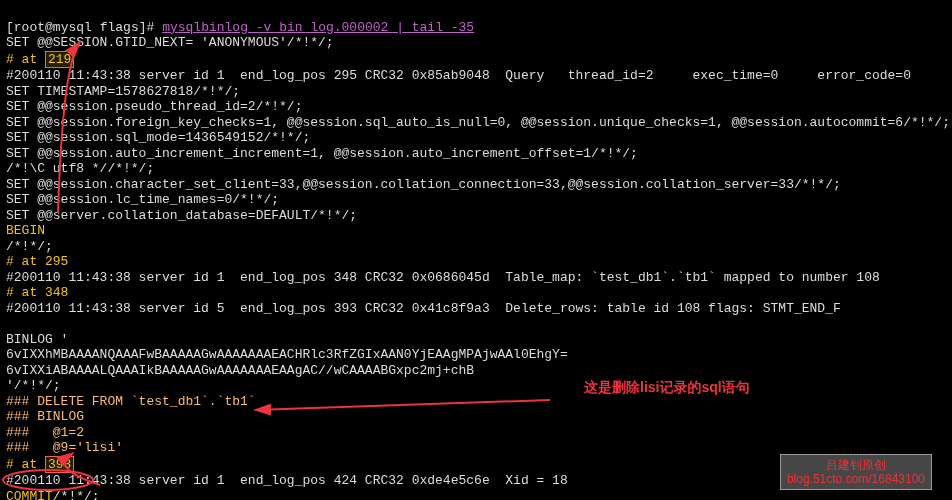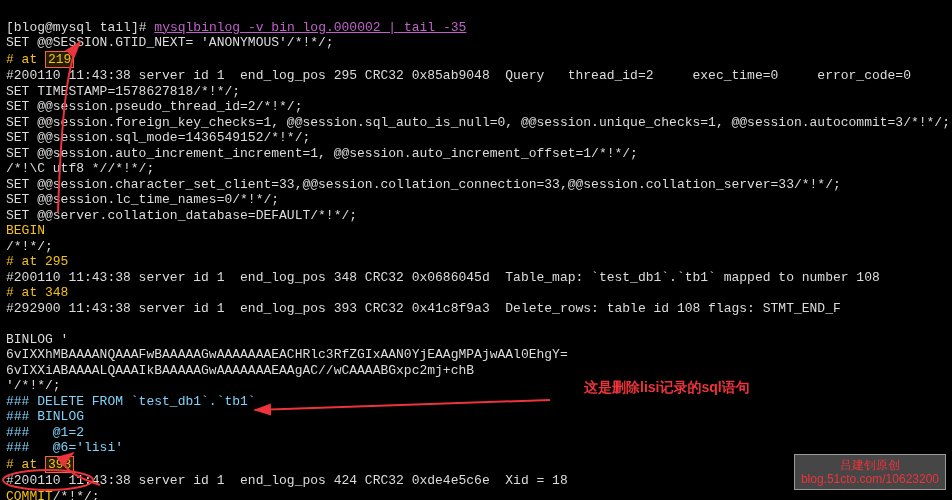--- a/index.html
+++ b/index.html
@@ -14,21 +14,21 @@
     color: #e0e0e0;
     overflow: hidden;
     position: relative;
   }
   .terminal {
     padding: 4px 6px;
     white-space: pre;
   }
   .white { color: #dcdcdc; }
   .yellow { color: #f5c211; }
-  .green { color: #7dd3fc; }
+  .green { color: #fdba74; }
   .pink { color: #c061cb; text-decoration: underline; }
   .highlight-box {
     display:inline-block;
     border:1px solid #f66151;
     background: rgba(255,200,0,0.15);
     padding: 0 2px;
     color:#f5c211;
   }
   .annotation {
     position: absolute;
@@ -38,63 +38,63 @@
     font-weight: bold;
   }
   svg.arrows {
     position: absolute;
     top:0; left:0;
     width:952px; height:500px;
     pointer-events:none;
   }
   .watermark {
     position:absolute;
-    bottom:10px; right:6px;
+    bottom:10px; right:20px;
     border:1px solid #999;
     background: rgba(200,200,200,0.35);
     color:#ed333b;
     font-family: "SimSun","Arial",sans-serif;
     font-size:12px;
     padding:3px 6px;
     text-align:center;
     line-height:14px;
   }
 </style>
 </head>
 <body>
 
 <div class="terminal">
-<span class="white">[<span>blog</span>@<span>mysql</span> <span>tail</span>]<span>#</span> </span><span class="pink">mysqlbinlog -v bin_log.000002 | tail -35</span>
+<span class="white">[<span>root</span>@<span>mysql</span> <span>flags</span>]<span>#</span> </span><span class="pink">mysqlbinlog -v bin_log.000002 | tail -35</span>
 <span class="white">SET @@SESSION.GTID_NEXT= 'ANONYMOUS'/*!*/;</span>
 <span class="yellow"><span># at </span><span class="highlight-box">219</span></span>
 <span class="white">#200110 11:43:38 server id 1  end_log_pos 295 CRC32 0x85ab9048  Query   thread_id=2     exec_time=0     error_code=0</span>
 <span class="white">SET TIMESTAMP=1578627818/*!*/;</span>
 <span class="white">SET @@session.pseudo_thread_id=2/*!*/;</span>
-<span class="white">SET @@session.foreign_key_checks=1, @@session.sql_auto_is_null=0, @@session.unique_checks=1, @@session.autocommit=3/*!*/;</span>
+<span class="white">SET @@session.foreign_key_checks=1, @@session.sql_auto_is_null=0, @@session.unique_checks=1, @@session.autocommit=6/*!*/;</span>
 <span class="white">SET @@session.sql_mode=1436549152/*!*/;</span>
 <span class="white">SET @@session.auto_increment_increment=1, @@session.auto_increment_offset=1/*!*/;</span>
 <span class="white">/*!\C utf8 *//*!*/;</span>
 <span class="white">SET @@session.character_set_client=33,@@session.collation_connection=33,@@session.collation_server=33/*!*/;</span>
 <span class="white">SET @@session.lc_time_names=0/*!*/;</span>
 <span class="white">SET @@server.collation_database=DEFAULT/*!*/;</span>
 <span class="yellow">BEGIN</span>
 <span class="white">/*!*/;</span>
 <span class="yellow"># at 295</span>
 <span class="white">#200110 11:43:38 server id 1  end_log_pos 348 CRC32 0x0686045d  Table_map: `test_db1`.`tb1` mapped to number 108</span>
 <span class="yellow"># at 348</span>
-<span class="white">#292900 11:43:38 server id 1  end_log_pos 393 CRC32 0x41c8f9a3  Delete_rows: table id 108 flags: STMT_END_F</span>
+<span class="white">#200110 11:43:38 server id 5  end_log_pos 393 CRC32 0x41c8f9a3  Delete_rows: table id 108 flags: STMT_END_F</span>
 <span></span>
 <span class="white">BINLOG '</span>
 <span class="white">6vIXXhMBAAAANQAAAFwBAAAAAGwAAAAAAAEACHRlc3RfZGIxAAN0YjEAAgMPAjwAAl0EhgY=</span>
 <span class="white">6vIXXiABAAAALQAAAIkBAAAAAGwAAAAAAAEAAgAC//wCAAAABGxpc2mj+chB</span>
 <span class="white">'/*!*/;</span>
 <span class="green">### DELETE FROM `test_db1`.`tb1`</span>
 <span class="green">### BINLOG</span>
 <span class="green">###   @1=2</span>
-<span class="green">###   @6='lisi'</span>
+<span class="green">###   @9='lisi'</span>
 <span class="yellow"><span># at </span><span class="highlight-box">393</span></span>
 <span class="white">#200110 11:43:38 server id 1  end_log_pos 424 CRC32 0xde4e5c6e  Xid = 18</span>
 <span><span class="yellow">COMMIT</span><span class="white">/*!*/;</span></span>
 </div>
 
 <div class="annotation" style="top:380px; left:584px;">这是删除lisi记录的sql语句</div>
 
 <svg class="arrows">
   <defs>
     <marker id="ah" markerWidth="10" markerHeight="10" refX="8" refY="3" orient="auto">
@@ -106,14 +106,14 @@
 
   <path d="M550,400 C420,405 320,408 255,410" stroke="#ed333b" stroke-width="2" fill="none" marker-end="url(#ah)"></path>
 
   <path d="M100,485 C70,475 55,465 73,453" stroke="#ed333b" stroke-width="2" fill="none" marker-end="url(#ah)"></path>
 
   <ellipse cx="48" cy="480" rx="45" ry="10" stroke="#ed333b" stroke-width="2" fill="none"></ellipse>
 </svg>
 
 <div class="watermark">
   <div>吕建钊原创</div>
-  <div>blog.51cto.com/10623200</div>
+  <div>blog.51cto.com/16843100</div>
 </div>
 
 </body></html>

